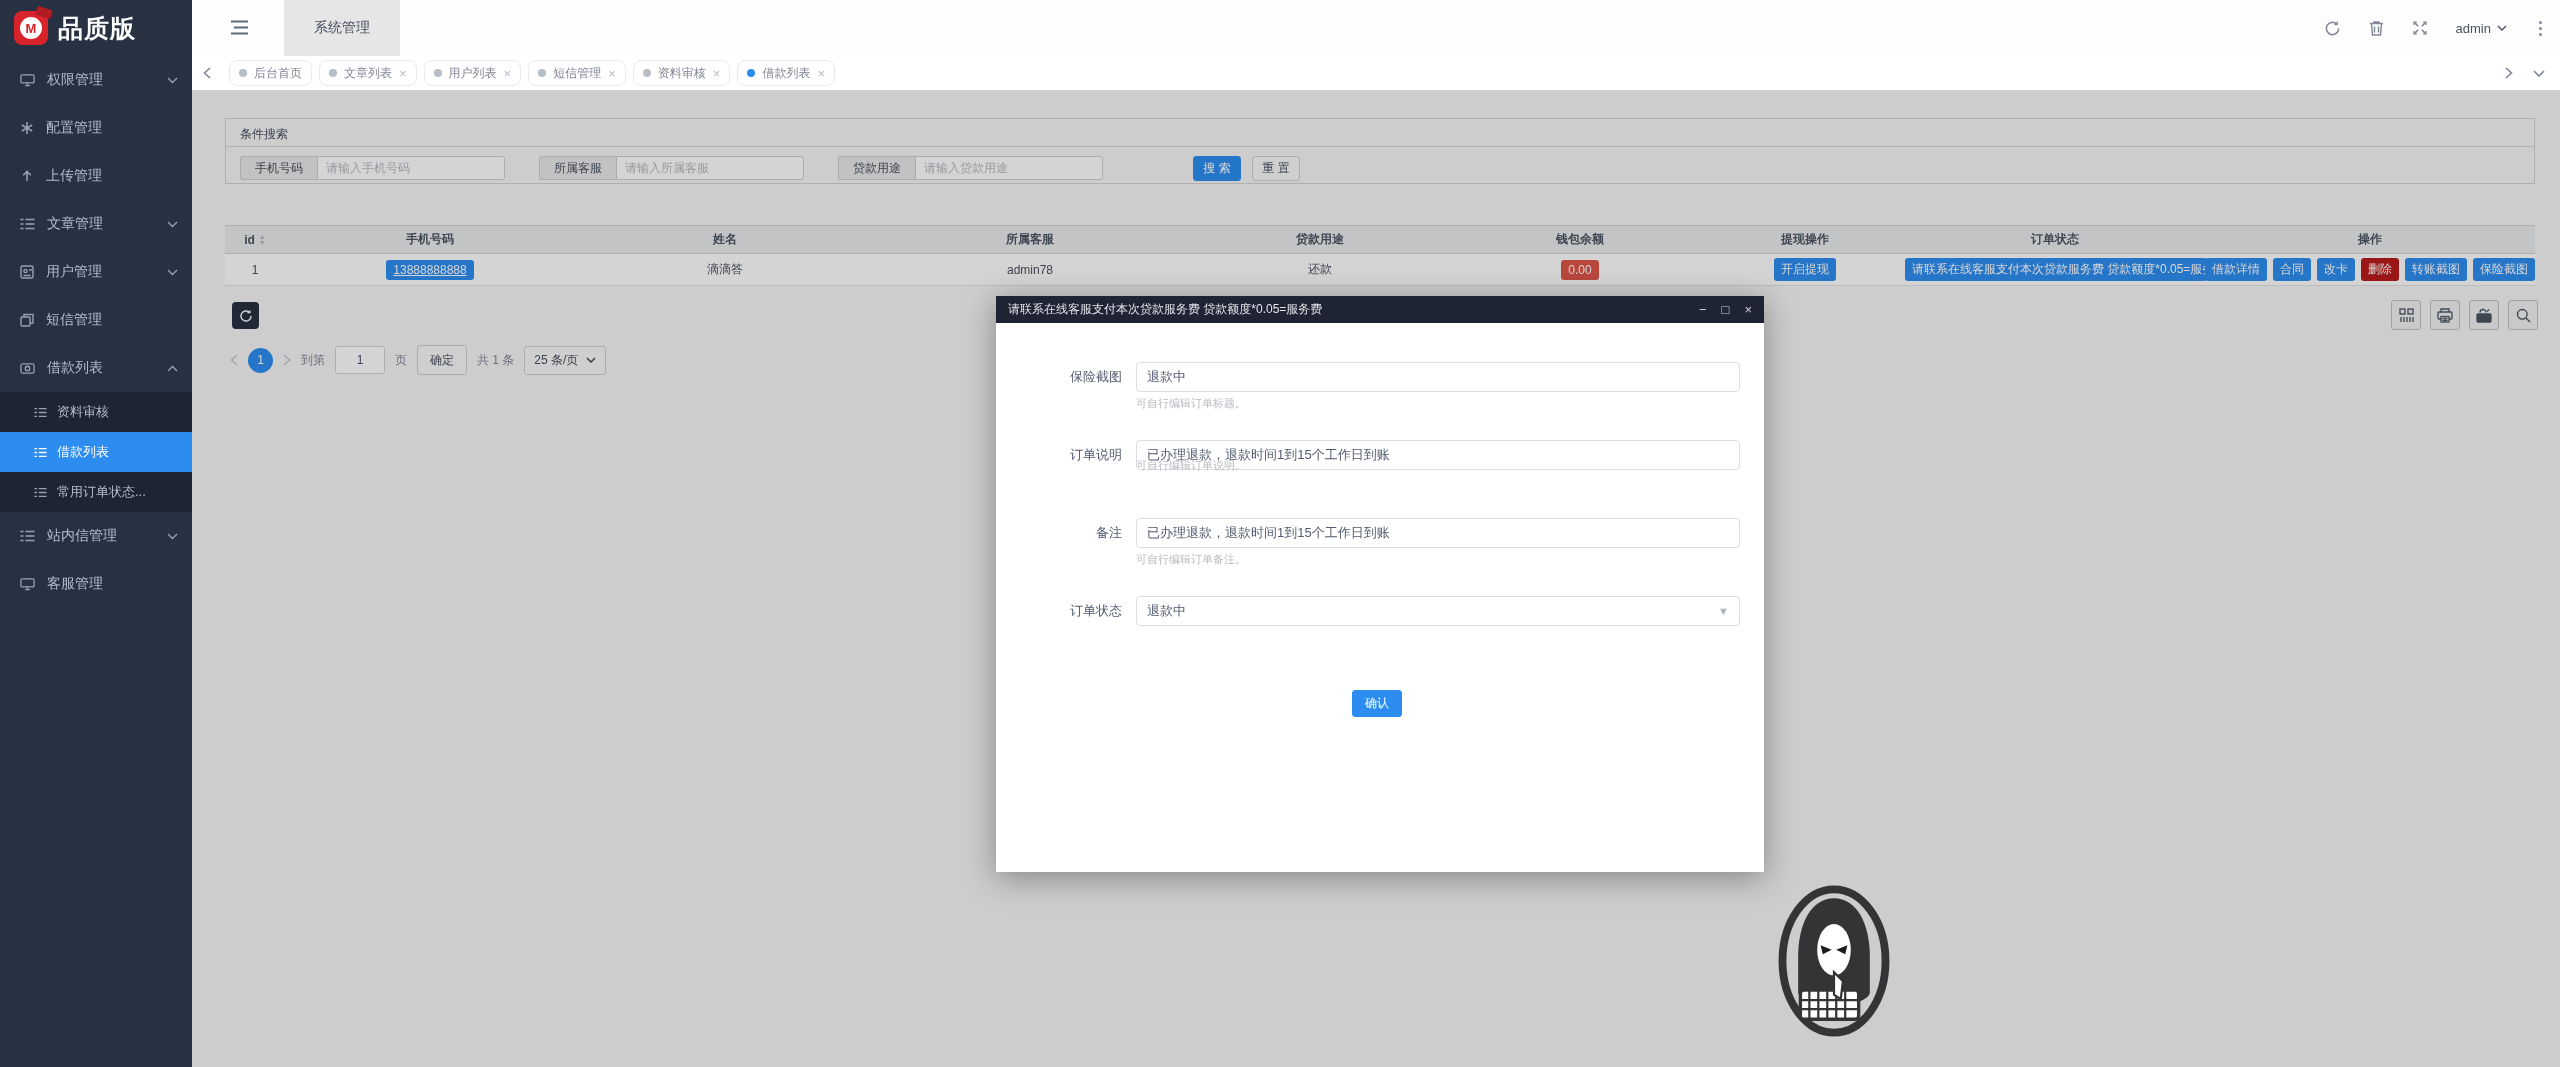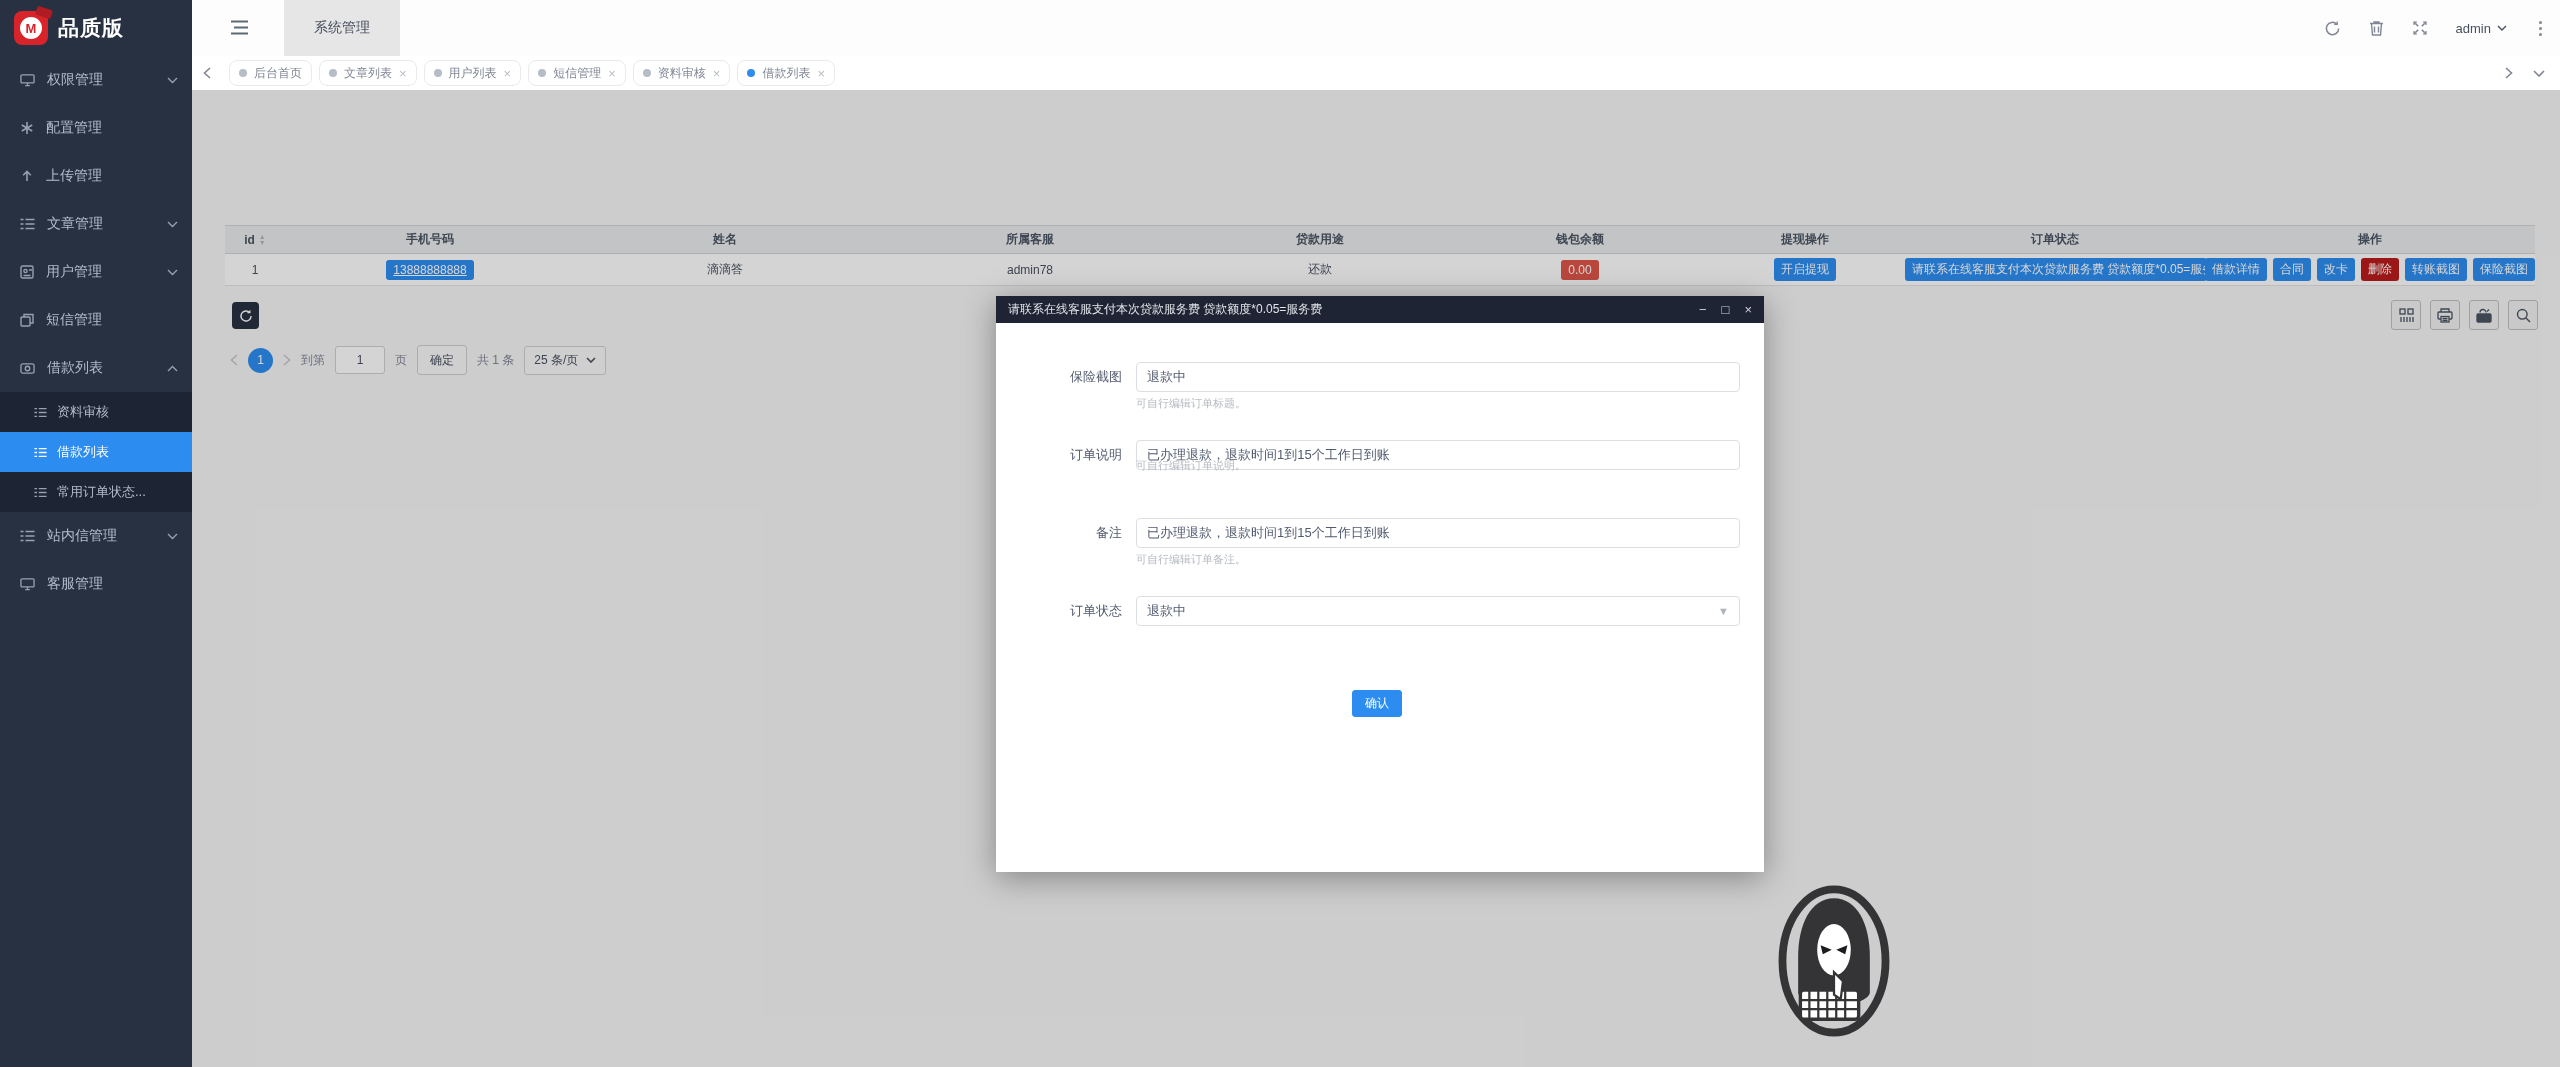--- a/index.html
+++ b/index.html
@@ -7,21 +7,21 @@
     width:2560px;height:1067px;position:relative;overflow:hidden;
     font-family:"Liberation Sans","DejaVu Sans",sans-serif;
     background:#f5f5f5;
   }
   
   .sidebar{position:absolute;left:0;top:0;width:192px;height:1067px;background:#283142;z-index:10;}
   .logo{height:56px;display:flex;align-items:center;padding-left:14px;gap:10px;}
   .logo-icon{width:34px;height:34px;background:#d8232a;border-radius:8px;display:flex;align-items:center;justify-content:center;position:relative;flex:0 0 auto;}
   .logo-icon .circ{width:22px;height:22px;background:#fff;border-radius:50%;display:flex;align-items:center;justify-content:center;color:#d8232a;font-weight:bold;font-size:13px;}
   .logo-icon .ribbon{position:absolute;right:-4px;top:-3px;width:16px;height:9px;background:#b01c22;border-radius:2px;transform:rotate(18deg);}
-  .logo-text{color:#fff;font-size:21px;font-weight:bold;letter-spacing:1px;}
+  .logo-text{color:#fff;font-size:25px;font-weight:bold;letter-spacing:1px;}
   .menu-item{height:48px;display:flex;align-items:center;padding:0 14px 0 20px;color:#b3bcc9;font-size:14px;gap:12px;cursor:pointer;}
   .menu-item svg{flex:0 0 auto;color:#97a1b0;}
   .menu-item .lbl{flex:1;white-space:nowrap;overflow:hidden;}
   .submenu{background:#1d2433;}
   .sub-item{height:40px;display:flex;align-items:center;padding-left:34px;color:#b3bcc9;font-size:13px;gap:10px;cursor:pointer;}
   .sub-item svg{color:#97a1b0;}
   .sub-item.active{background:#2d8cf0;color:#fff;}
   .sub-item.active svg{color:#fff;}
   .chev{color:#8b94a3;}
   
@@ -329,20 +329,40 @@
     </span>
   <span class="tab-nav" style="margin-right:6px;">
       <svg width="12" height="7" viewBox="0 0 12 7" fill="none" stroke="currentColor" stroke-width="1.6">
         <path d="M1 1l5 5 5-5"></path>
       </svg>
     </span>
 </div>
 
 <div class="content">
 
+  <div class="panel">
+    <div class="panel-title">条件搜索</div>
+    <div class="panel-divider"></div>
+    <div class="fields">
+      <div class="fgroup">
+        <span class="flabel">手机号码</span>
+        <input class="finput" placeholder="请输入手机号码" style="">
+      </div>
+      <div class="fgroup">
+        <span class="flabel">所属客服</span>
+        <input class="finput" placeholder="请输入所属客服" style="">
+      </div>
+      <div class="fgroup">
+        <span class="flabel">贷款用途</span>
+        <input class="finput" placeholder="请输入贷款用途" style="">
+      </div>
+    </div>
+    <div class="btn btn-search">搜 索</div>
+    <div class="btn btn-reset">重 置</div>
+  </div>
 
   <table class="grid">
     <colgroup>
       <col style="width:60px">
         <col style="width:290px">
         <col style="width:300px">
         <col style="width:310px">
       <col style="width:270px">
         <col style="width:250px">
         <col style="width:200px">

